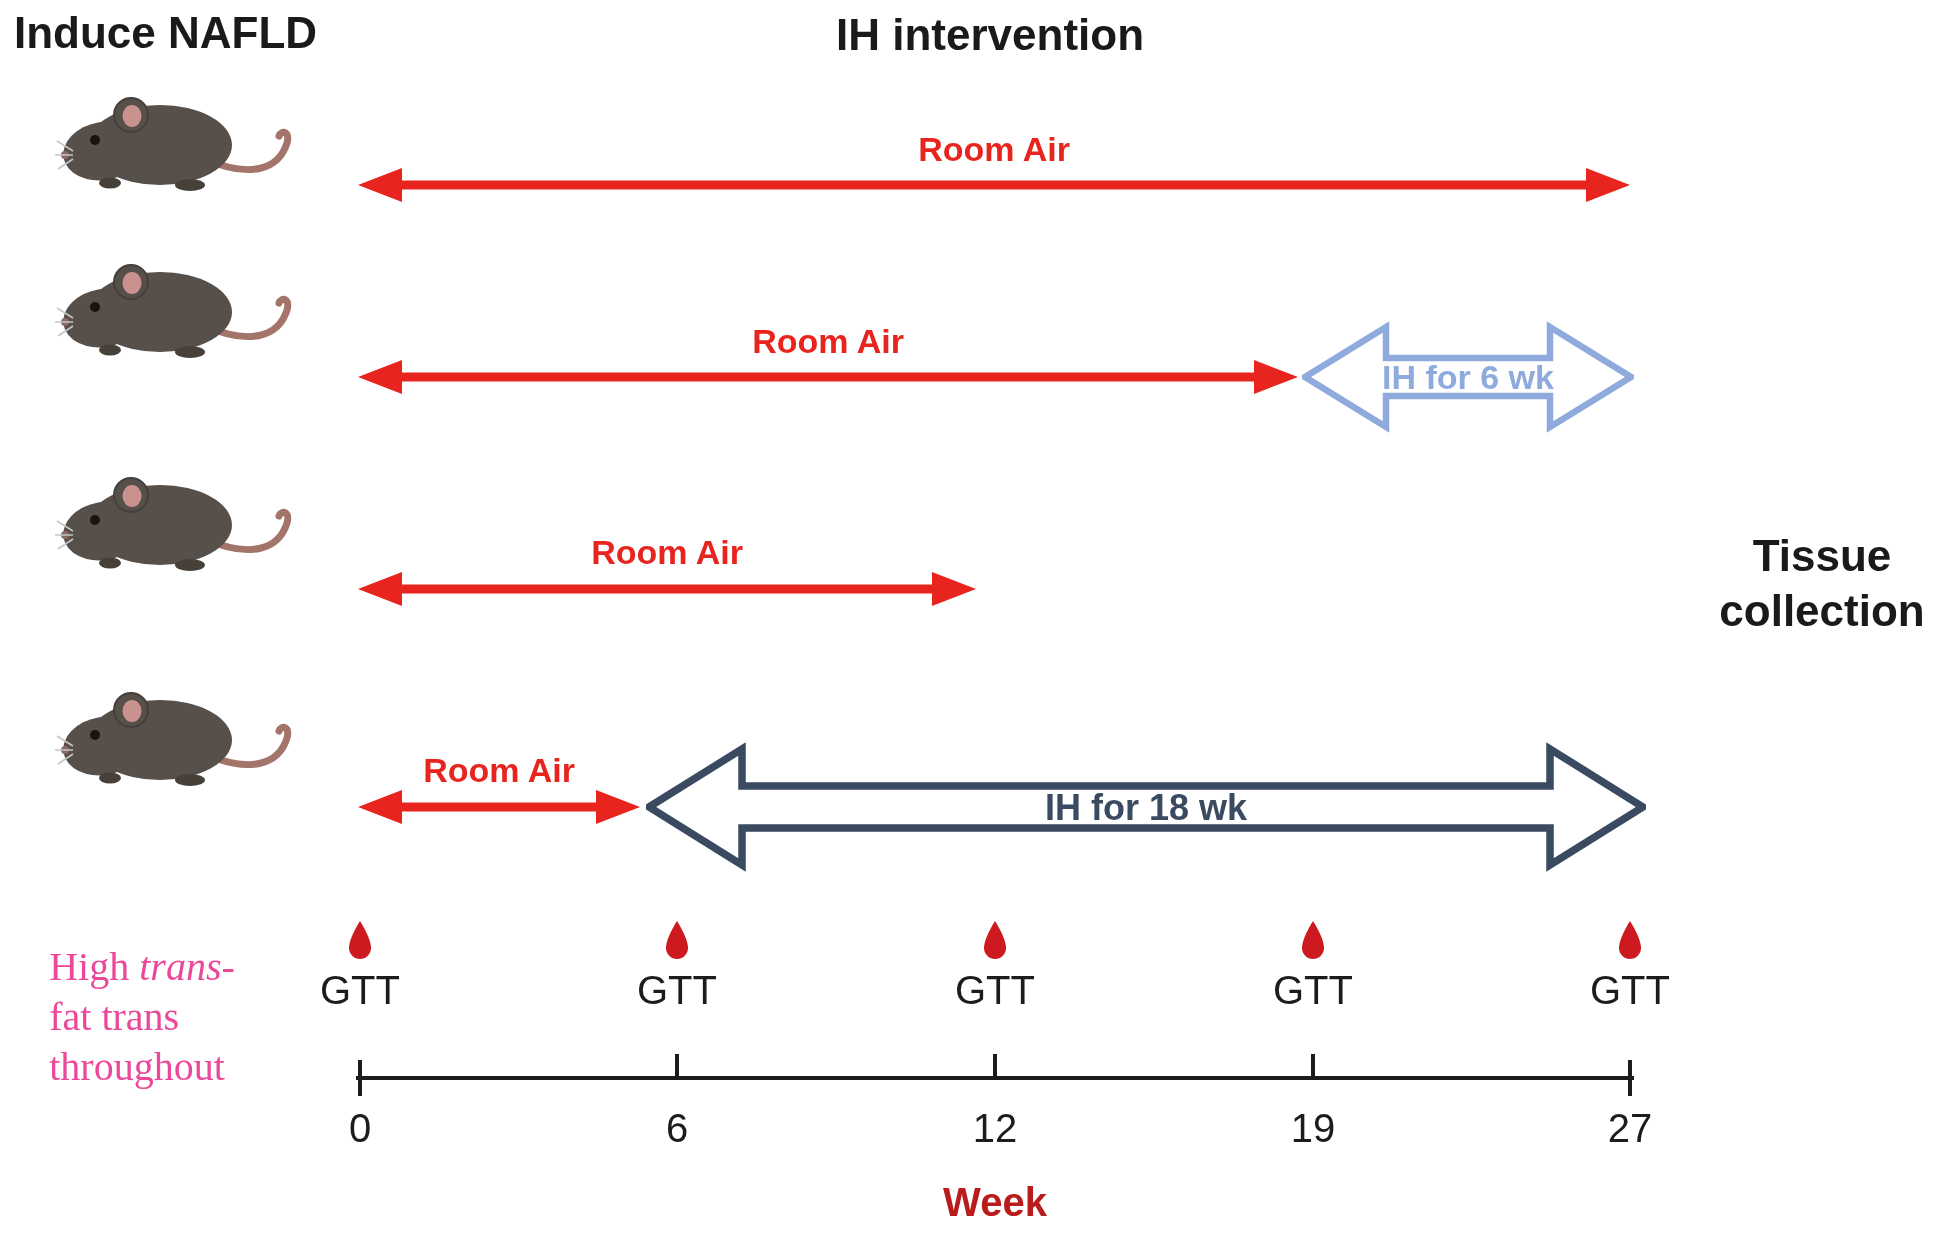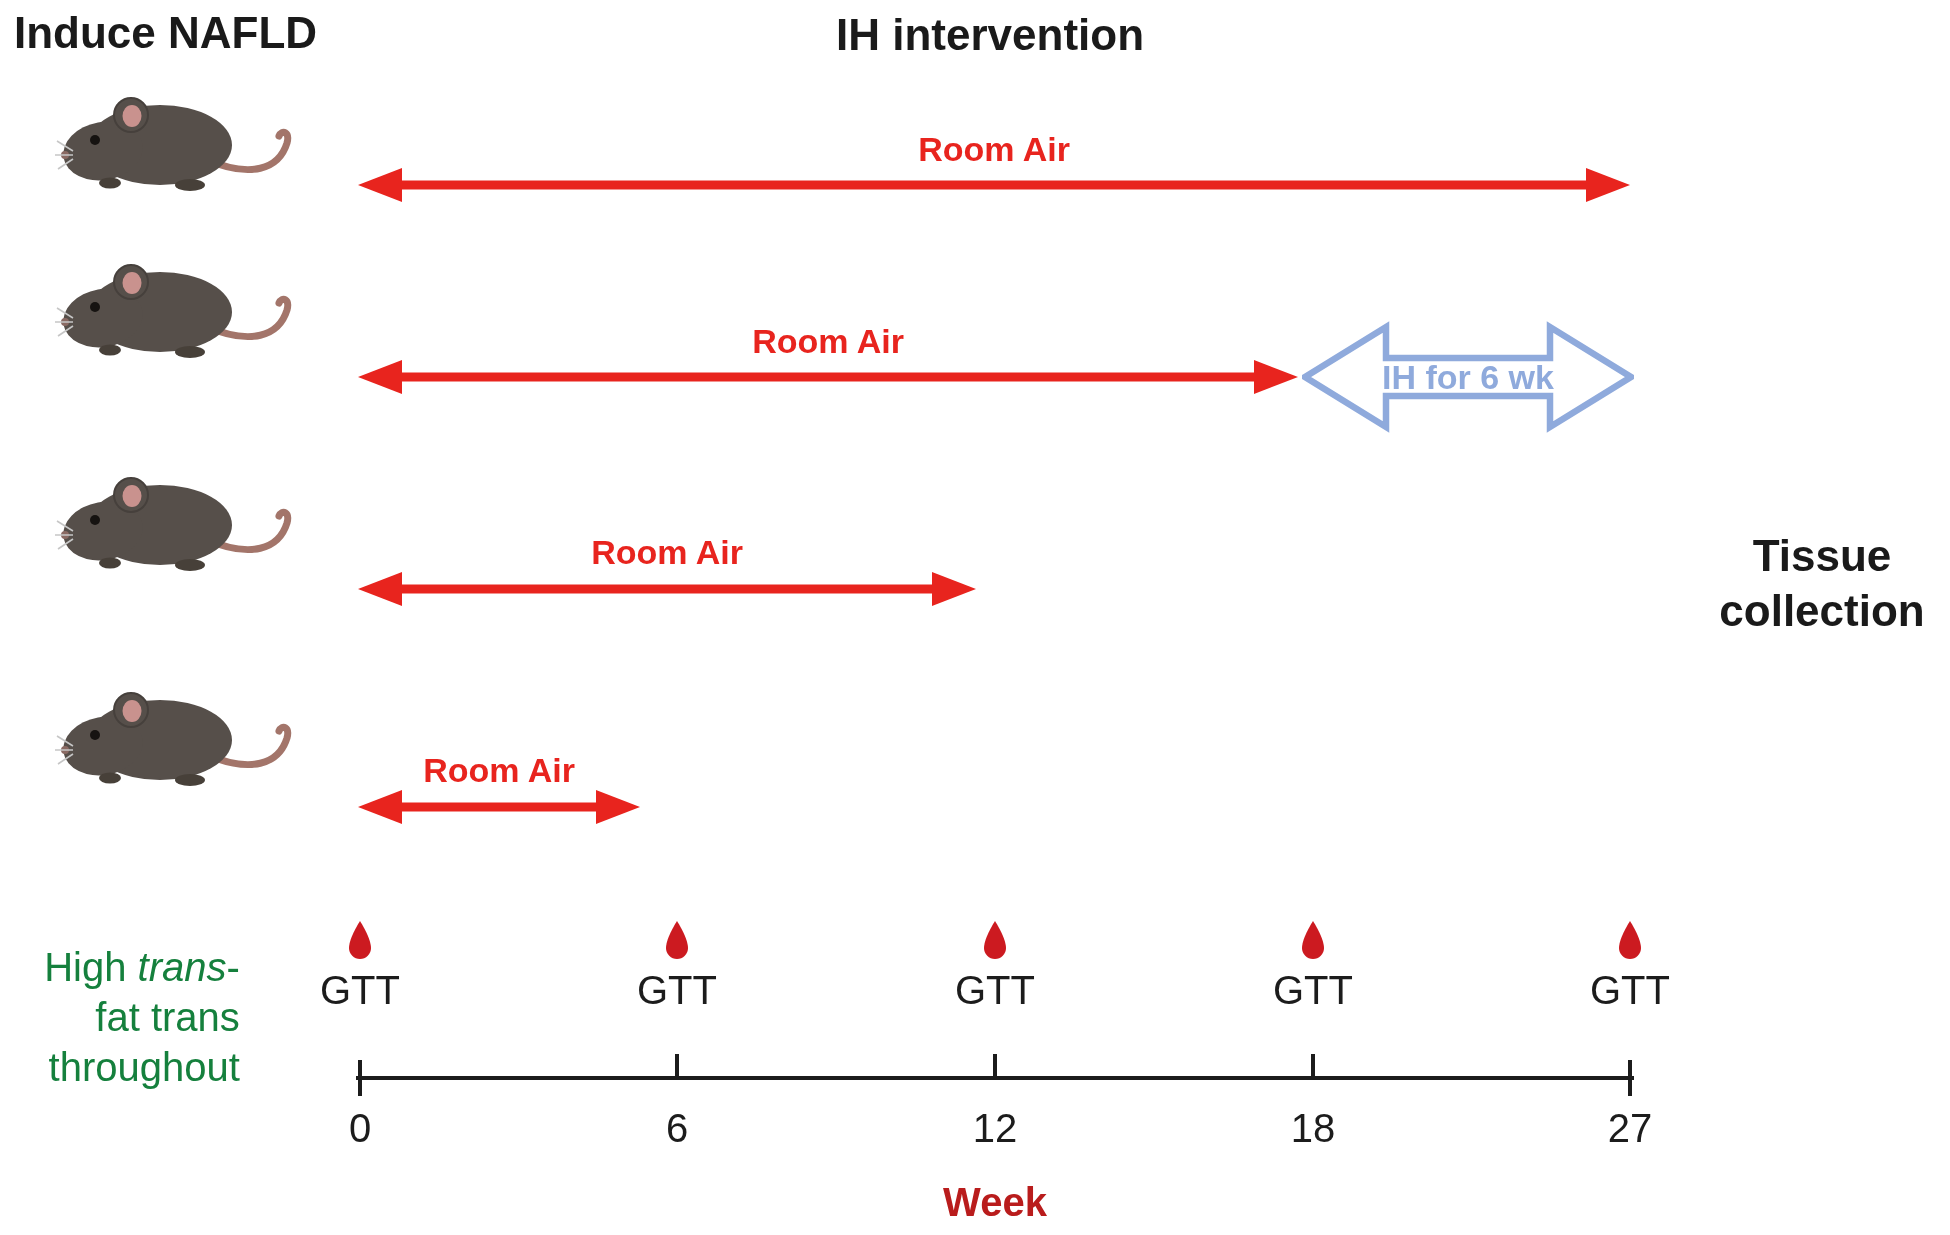--- a/index.html
+++ b/index.html
@@ -9,21 +9,21 @@
     background:#ffffff;
     font-family:"Liberation Sans","DejaVu Sans",sans-serif;
     color:#1a1a1a;
     overflow:hidden;
   }
   .abs{position:absolute;}
   .center-x{transform:translateX(-50%);}
   .heading{font-size:44px;font-weight:bold;color:#1a1a1a;white-space:nowrap;}
   .room-air{font-size:34px;font-weight:bold;color:#e8241e;white-space:nowrap;}
   .tissue{font-size:44px;font-weight:bold;text-align:center;line-height:1.25;color:#1a1a1a;}
-  .diet-note{font-size:40px;text-align:right;line-height:50px;color:#15803d;white-space:nowrap;}
+  .diet-note{font-size:40px;text-align:left;line-height:50px;color:#ec4899;white-space:nowrap;font-family:Liberation Serif, serif;}
   .gtt-label{font-size:40px;text-align:left;color:#1c1c1c;}
   .week-num{font-size:40px;text-align:center;color:#1c1c1c;}
   .week-axis-label{font-size:40px;font-weight:bold;color:#b91c1c;}
   .axis-line{background:#1c1c1c;height:4px;}
   .tick{background:#1c1c1c;width:4px;}
   svg{display:block;}
   .arrow-text{font-weight:bold;}
 </style>
 </head>
 <body>
@@ -136,20 +136,26 @@
   <div class="abs room-air center-x" style="left:499px;top:751px;">Room Air</div>
   <div class="abs" style="left:356px;top:787px;">
     <svg width="286" height="40" viewBox="0 0 286 40">
       <g fill="#e8241e">
         <polygon points="2,20 46,3 46,37"></polygon>
         <polygon points="284,20 240,3 240,37"></polygon>
         <rect x="44" y="15.5" width="196" height="9"></rect>
       </g>
     </svg>
   </div>
+  <div class="abs" style="left:646px;top:741px;">
+    <svg width="1000" height="132" viewBox="0 0 1000 132">
+      <polygon points="3,66 96,8 96,45 904,45 904,8 997,66 904,124 904,87 96,87 96,124" fill="#ffffff" stroke-width="7.5" stroke-linejoin="miter" stroke="#3a4a60"></polygon>
+      <text class="arrow-text" x="500" y="79" font-size="36" text-anchor="middle" fill="#3a4a60">IH for 18 wk</text>
+    </svg>
+  </div>
 
   <div class="abs diet-note center-x" style="left:142px;top:942px;">
     <div><span>High </span><i>trans</i><span>-</span></div>
     <div>fat trans</div>
     <div>throughout</div>
   </div>
 
   <div class="abs center-x" style="left:360px;top:920px;">
     <svg width="28" height="42" viewBox="0 0 28 42">
       <path d="M14 1 C 14 1 3 18 3 28 a11 11 0 0 0 22 0 C 25 18 14 1 14 1 Z" fill="#cc1a20"></path>
@@ -188,18 +194,18 @@
   <div class="abs axis-line" style="left:356px;top:1076px;width:1278px;"></div>
   <div class="abs tick" style="left:358px;top:1060px;height:36px;"></div>
   <div class="abs tick" style="left:675px;top:1054px;height:26px;"></div>
   <div class="abs tick" style="left:993px;top:1054px;height:26px;"></div>
   <div class="abs tick" style="left:1311px;top:1054px;height:26px;"></div>
   <div class="abs tick" style="left:1628px;top:1060px;height:36px;"></div>
 
   <div class="abs week-num center-x" style="left:360px;top:1106px;">0</div>
   <div class="abs week-num center-x" style="left:677px;top:1106px;">6</div>
   <div class="abs week-num center-x" style="left:995px;top:1106px;">12</div>
-  <div class="abs week-num center-x" style="left:1313px;top:1106px;">18</div>
+  <div class="abs week-num center-x" style="left:1313px;top:1106px;">19</div>
   <div class="abs week-num center-x" style="left:1630px;top:1106px;">27</div>
 
   <div class="abs week-axis-label center-x" style="left:995px;top:1180px;">Week</div>
 
 </div>
 
 </body></html>

